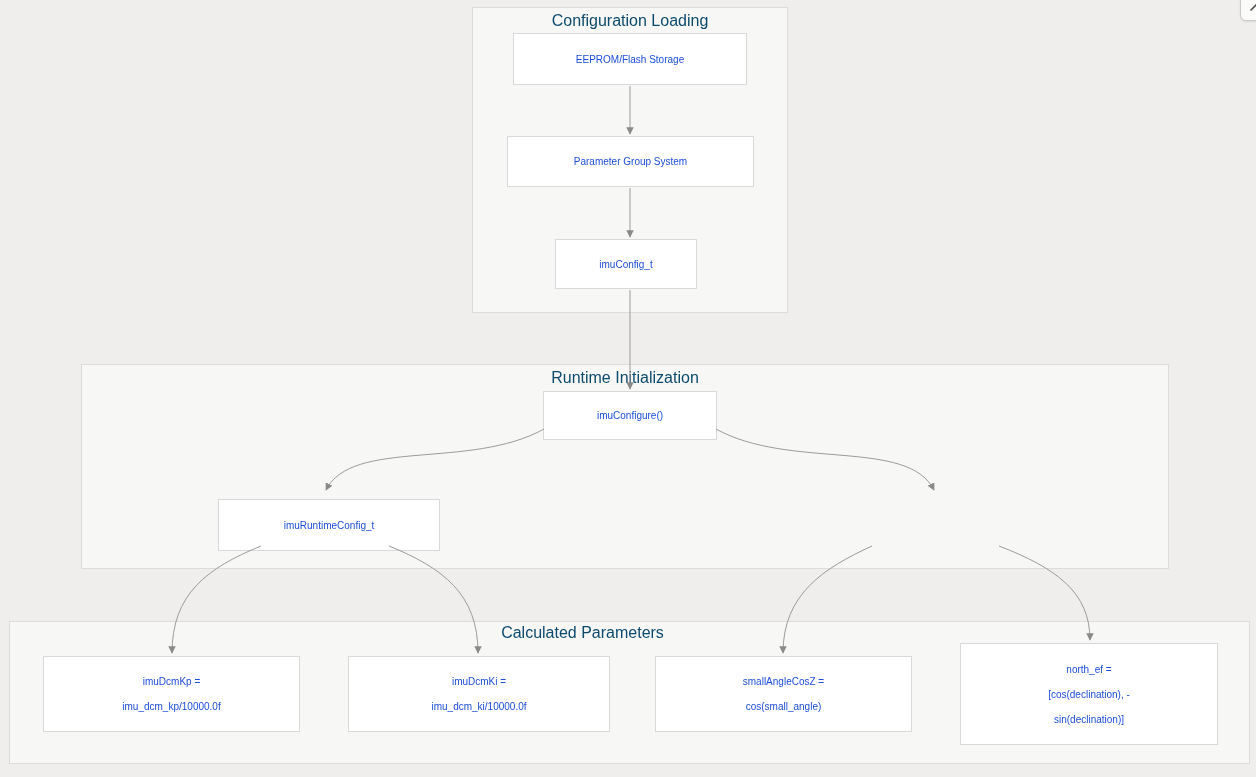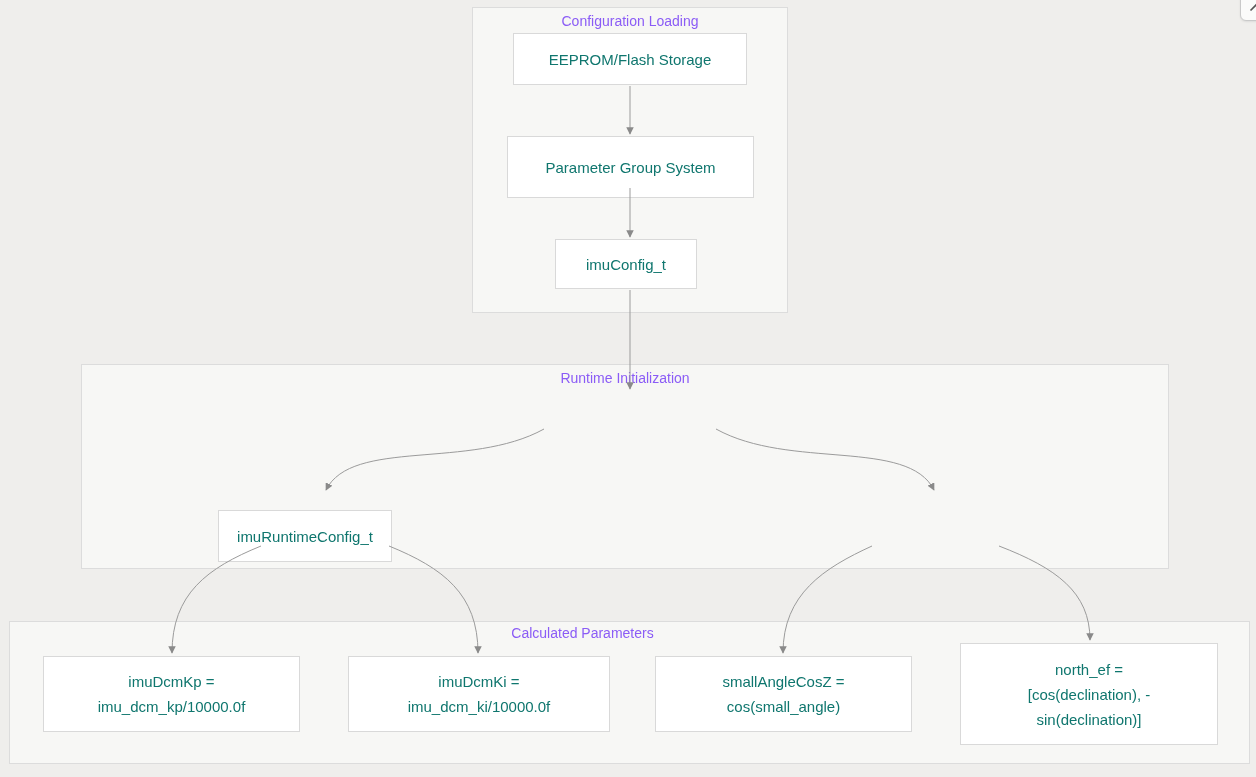--- a/index.html
+++ b/index.html
@@ -6,27 +6,27 @@
   body{font-family:"Liberation Sans",sans-serif;}
   #canvas{
     position:relative;width:1256px;height:777px;overflow:hidden;
     background:#efeeec;color:#333;
   }
   .group{
     position:absolute;background:#f7f7f5;border:1px solid #dcdcdc;
     box-sizing:border-box;
   }
   .group-title{
-    position:absolute;text-align:center;font-size:14px;color:#8b5cf6;
+    position:absolute;text-align:center;font-size:16px;color:#0c4a6e;
     line-height:20px;pointer-events:none;
   }
   .node{
     position:absolute;background:#ffffff;border:1px solid #d9d9d9;
     box-sizing:border-box;display:flex;align-items:center;justify-content:center;
-    text-align:center;font-size:15px;line-height:25px;color:#0f766e;
+    text-align:center;font-size:10px;line-height:25px;color:#1d4ed8;
     white-space:pre-line;
   }
   .edges-layer{
     position:absolute;left:0;top:0;width:1256px;height:777px;
     pointer-events:none;z-index:5;
   }
   .node{z-index:4;}
   .group-title{z-index:3;}
   .corner-btn{
     position:absolute;left:1240px;top:-9px;width:30px;height:30px;
@@ -61,24 +61,25 @@
       <path d="M544,429 C470,470 352,438 326,490" marker-end="url(#arrow)"></path>
       <path d="M716,429 C790,470 908,438 934,490" marker-end="url(#arrow)"></path>
       <path d="M261,546 C207,568 172,594 172,653" marker-end="url(#arrow)"></path>
       <path d="M389,546 C443,568 478,594 478,653" marker-end="url(#arrow)"></path>
       <path d="M872,546 C824,568 783,594 783,653" marker-end="url(#arrow)"></path>
       <path d="M999,546 C1056,568 1090,592 1090,640" marker-end="url(#arrow)"></path>
     </g>
   </svg>
 
   <div class="node" style="left:513px;top:33px;width:234px;height:52px">EEPROM/Flash Storage</div>
-  <div class="node" style="left:507px;top:136px;width:247px;height:62px">Parameter Group System</div>
+  <div class="node" style="left:507px;top:136px;width:247px;height:51px">Parameter Group System</div>
   <div class="node" style="left:555px;top:239px;width:142px;height:50px">imuConfig_t</div>
 
-  <div class="node" style="left:218px;top:510px;width:174px;height:52px">imuRuntimeConfig_t</div>
+  <div class="node" style="left:543px;top:391px;width:174px;height:49px">imuConfigure()</div>
+  <div class="node" style="left:218px;top:499px;width:222px;height:52px">imuRuntimeConfig_t</div>
 
   <div class="node" style="left:43px;top:656px;width:257px;height:76px">imuDcmKp =
 imu_dcm_kp/10000.0f</div>
   <div class="node" style="left:348px;top:656px;width:262px;height:76px">imuDcmKi =
 imu_dcm_ki/10000.0f</div>
   <div class="node" style="left:960px;top:643px;width:258px;height:102px">north_ef =
 [cos(declination), -
 sin(declination)]</div>
   <div class="node" style="left:655px;top:656px;width:257px;height:76px">smallAngleCosZ =
 cos(small_angle)</div>

